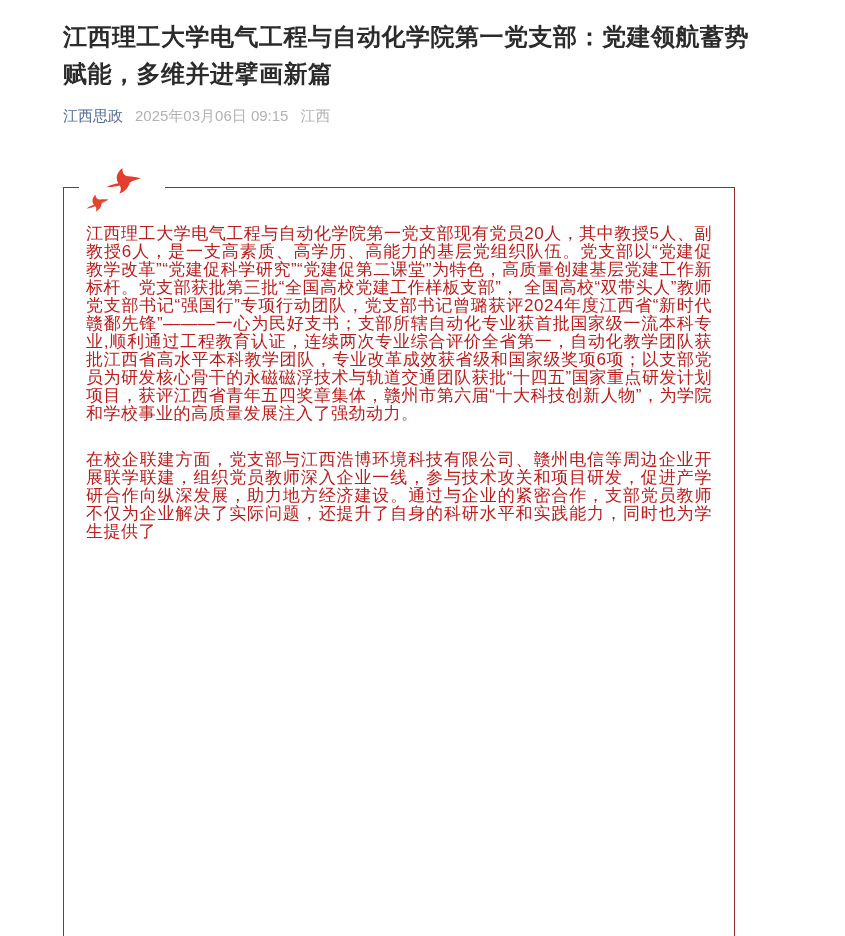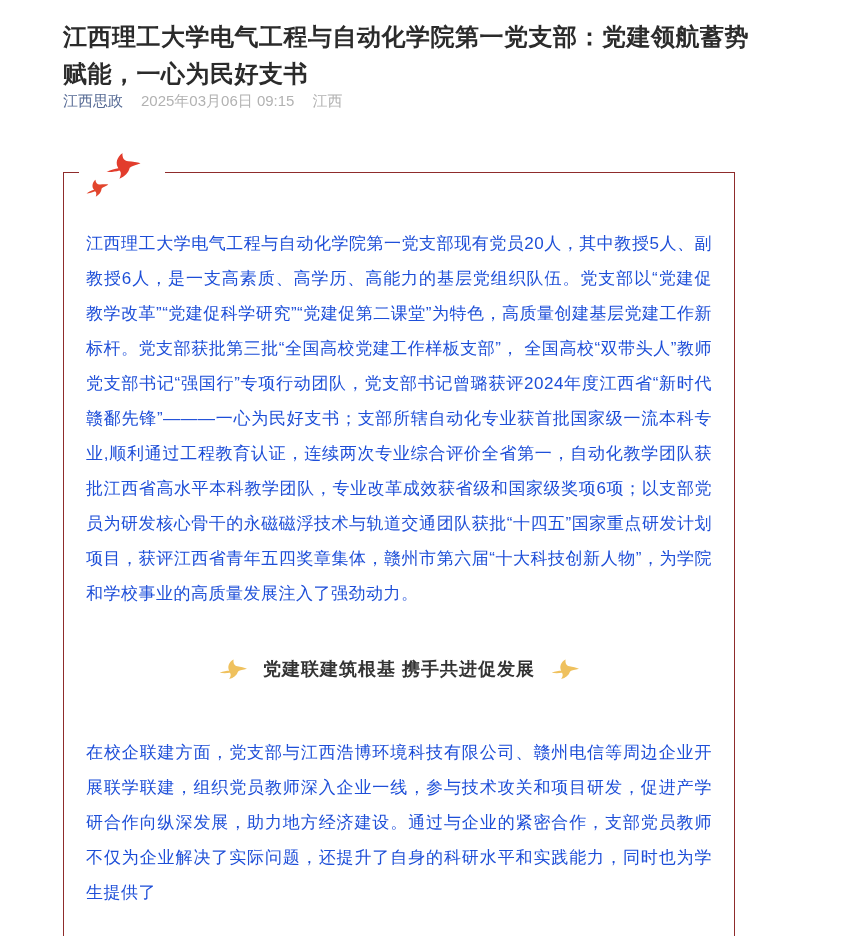--- a/index.html
+++ b/index.html
@@ -19,24 +19,25 @@
     line-height: 37px;
     font-weight: 700;
     color: #2b2b2b;
     margin: 0;
     max-width: 690px;
     letter-spacing: 0.5px;
   }
 
   
   .byline {
+    margin-top: 15px;
     font-size: 15px;
     display: flex;
     align-items: center;
-    gap: 18px;
+    gap: 12px;
   }
   .byline .source { color: #576b95; cursor: pointer; }
   .byline .meta { color: #b2b2b2; }
 
   
   .article-box {
     position: relative;
     margin-top: 61px;
     width: 672px;
     min-height: 780px;
@@ -57,25 +58,25 @@
     position: absolute; left: 26px; top: 0px; width: 36px; height: 26px;
     transform: rotate(-6deg);
   }
   .corner-birds .bird-small {
     position: absolute; left: 6px; top: 26px; width: 24px; height: 18px;
     transform: rotate(-14deg);
   }
 
   .article-box p {
     font-size: 17px;
-    line-height: 35px;
+    line-height: 18px;
     letter-spacing: 0.5px;
-    color: #1d4ed8;
+    color: #b91c1c;
     text-align: justify;
-    margin: 16px 0 28px 0;
+    margin: 0 0 28px 0;
   }
 
   .section-heading {
     margin: 46px 0 54px 0;
     display: flex;
     justify-content: center;
     align-items: center;
     gap: 16px;
   }
   .section-heading .heading-text {
@@ -92,48 +93,39 @@
 <svg width="0" height="0" style="position:absolute">
   <defs>
     <symbol id="swallow" viewBox="0 0 44 32">
       <path d="M1 21 C7 19 12 18 16 18 C13 12 15 5 23 0 C22 6 24 10 29 11 C34 12 40 13 44 15 C38 17 33 17 30 19 C28 25 23 29 16 31 C19 26 19 23 17 21 C12 22 6 22 1 21 Z"></path>
     </symbol>
   </defs>
 </svg>
 
 <div class="page">
 
-  <h1 class="title">江西理工大学电气工程与自动化学院第一党支部：党建领航蓄势赋能，一心为民好支书</h1>
+  <h1 class="title">江西理工大学电气工程与自动化学院第一党支部：党建领航蓄势赋能，多维并进擘画新篇</h1>
 
   <div class="byline">
     <span class="source">江西思政</span>
     <span class="meta">2025年03月06日 09:15</span>
     <span class="meta">江西</span>
   </div>
 
   <div class="article-box">
 
     <div class="corner-birds">
       <svg class="bird-big" viewBox="0 0 44 32">
         <use href="#swallow" fill="#e23d2d"></use>
       </svg>
       <svg class="bird-small" viewBox="0 0 44 32">
         <use href="#swallow" fill="#e2452d"></use>
       </svg>
     </div>
 
     <p>江西理工大学电气工程与自动化学院第一党支部现有党员20人，其中教授5人、副教授6人，是一支高素质、高学历、高能力的基层党组织队伍。党支部以“党建促教学改革”“党建促科学研究”“党建促第二课堂”为特色，高质量创建基层党建工作新标杆。党支部获批第三批“全国高校党建工作样板支部”， 全国高校“双带头人”教师党支部书记“强国行”专项行动团队，党支部书记曾璐获评2024年度江西省“新时代赣鄱先锋”———一心为民好支书；支部所辖自动化专业获首批国家级一流本科专业,顺利通过工程教育认证，连续两次专业综合评价全省第一，自动化教学团队获批江西省高水平本科教学团队，专业改革成效获省级和国家级奖项6项；以支部党员为研发核心骨干的永磁磁浮技术与轨道交通团队获批“十四五”国家重点研发计划项目，获评江西省青年五四奖章集体，赣州市第六届“十大科技创新人物”，为学院和学校事业的高质量发展注入了强劲动力。</p>
 
-    <div class="section-heading">
-      <svg class="gold-bird" viewBox="0 0 44 32">
-        <use href="#swallow" fill="#eebb4d" opacity="0.9"></use>
-      </svg>
-      <span class="heading-text">党建联建筑根基 携手共进促发展</span>
-      <svg class="gold-bird" viewBox="0 0 44 32">
-        <use href="#swallow" fill="#eebb4d" opacity="0.9"></use>
-      </svg>
-    </div>
 
 
     <p>在校企联建方面，党支部与江西浩博环境科技有限公司、赣州电信等周边企业开展联学联建，组织党员教师深入企业一线，参与技术攻关和项目研发，促进产学研合作向纵深发展，助力地方经济建设。通过与企业的紧密合作，支部党员教师不仅为企业解决了实际问题，还提升了自身的科研水平和实践能力，同时也为学生提供了</p>
 
   </div>
 </div>
 
 </body></html>

